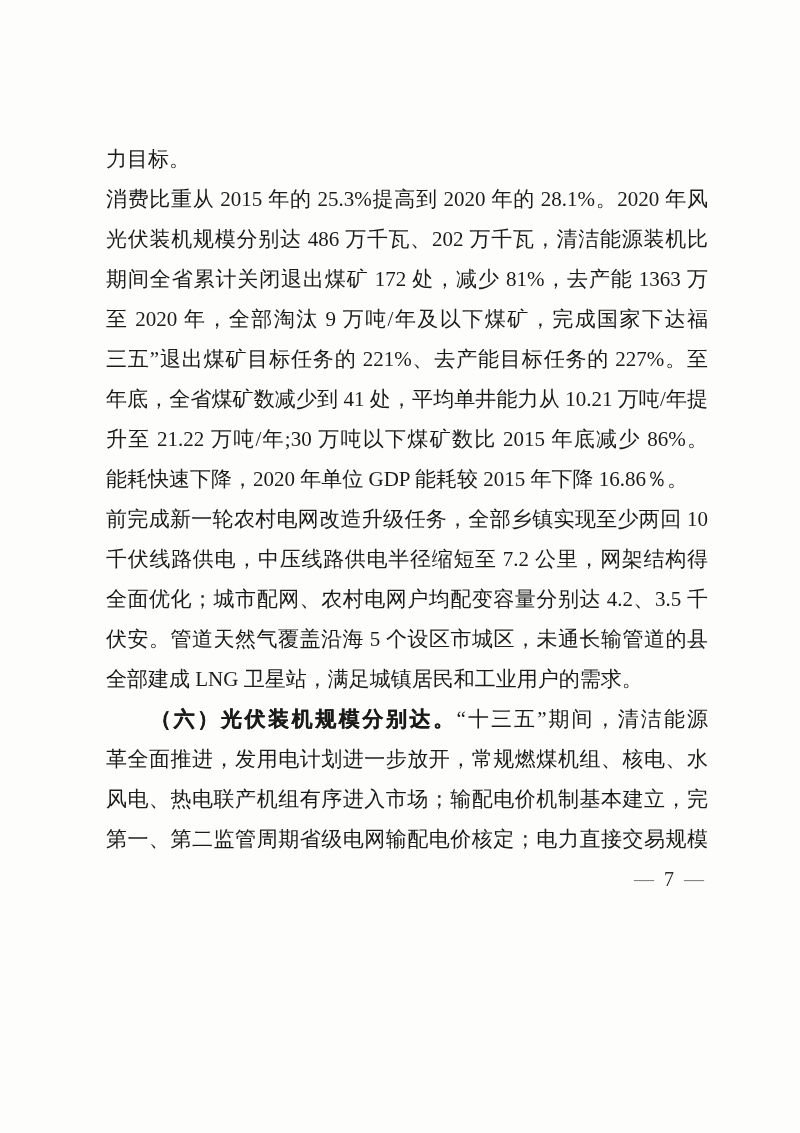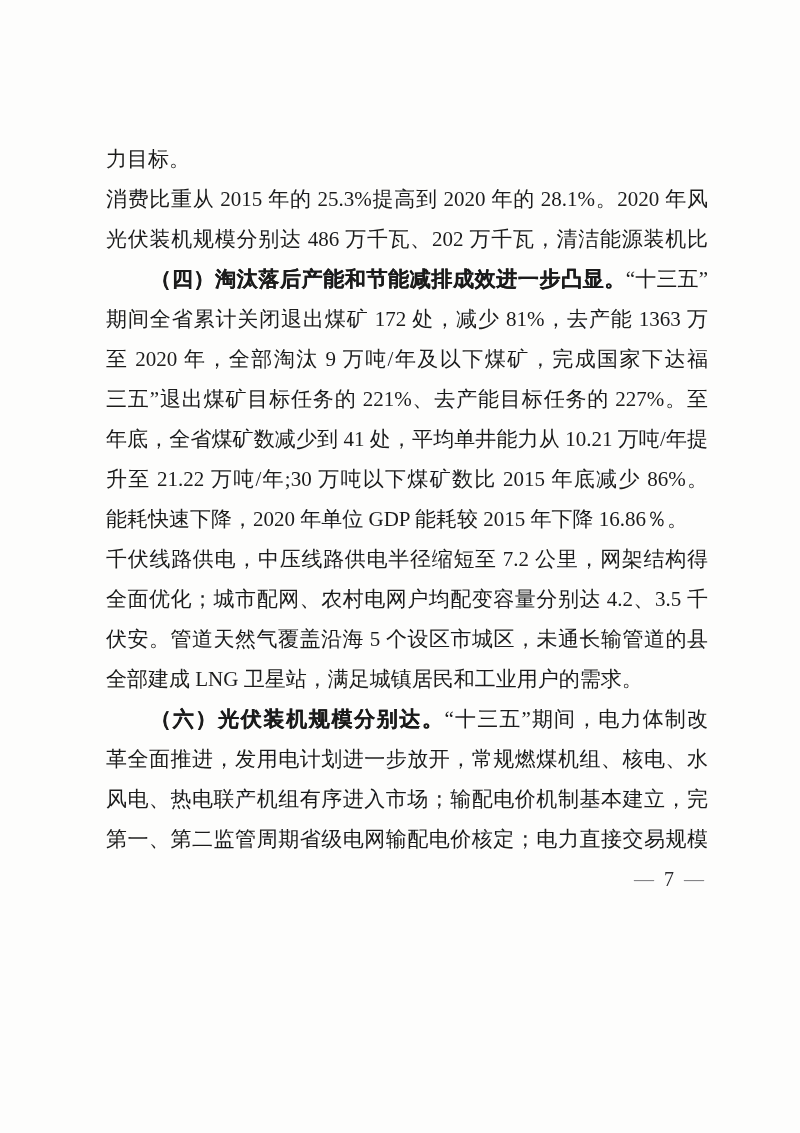--- a/index.html
+++ b/index.html
@@ -63,32 +63,32 @@
 </style>
 </head>
 <body>
 
 <div class="page">
   <div class="textblock">
 
     <div class="line end"><span class="b"></span><span>力目标。</span></div>
     <div class="line"><span class="b"></span><span>消费比重从 2015 年的 25.3%提高到 2020 年的 28.1%。2020 年风电、</span></div>
     <div class="line"><span class="b"></span><span>光伏装机规模分别达 486 万千瓦、202 万千瓦，清洁能源装机比重</span></div>
-    <div class="line indent"><span class="b">（四）淘汰落后产能和节能减排成效进一步凸显。</span><span>“十三五”</span></div>
     <div class="line"><span class="b"></span><span>期间全省累计关闭退出煤矿 172 处，减少 81%，去产能 1363 万吨。</span></div>
     <div class="line"><span class="b"></span><span>至 2020 年，全部淘汰 9 万吨/年及以下煤矿，完成国家下达福建“十</span></div>
     <div class="line"><span class="b"></span><span>三五”退出煤矿目标任务的 221%、去产能目标任务的 227%。至 2020</span></div>
     <div class="line"><span class="b"></span><span>年底，全省煤矿数减少到 41 处，平均单井能力从 10.21 万吨/年提</span></div>
     <div class="line"><span class="b"></span><span>升至 21.22 万吨/年;30 万吨以下煤矿数比 2015 年底减少 86%。GDP</span></div>
     <div class="line end"><span class="b"></span><span>能耗快速下降，2020 年单位 GDP 能耗较 2015 年下降 16.86％。</span></div>
+    <div class="line"><span class="b"></span><span>前完成新一轮农村电网改造升级任务，全部乡镇实现至少两回 10</span></div>
     <div class="line"><span class="b"></span><span>千伏线路供电，中压线路供电半径缩短至 7.2 公里，网架结构得到</span></div>
     <div class="line"><span class="b"></span><span>全面优化；城市配网、农村电网户均配变容量分别达 4.2、3.5 千</span></div>
     <div class="line"><span class="b"></span><span>伏安。管道天然气覆盖沿海 5 个设区市城区，未通长输管道的县市</span></div>
     <div class="line end"><span class="b"></span><span>全部建成 LNG 卫星站，满足城镇居民和工业用户的需求。</span></div>
-    <div class="line indent"><span class="b">（六）光伏装机规模分别达。</span><span>“十三五”期间，电力体制改</span></div>
+    <div class="line indent"><span class="b">（六）光伏装机规模分别达。</span><span>“十三五”期间，清洁能源</span></div>
     <div class="line"><span class="b"></span><span>革全面推进，发用电计划进一步放开，常规燃煤机组、核电、水电、</span></div>
     <div class="line"><span class="b"></span><span>风电、热电联产机组有序进入市场；输配电价机制基本建立，完成</span></div>
     <div class="line"><span class="b"></span><span>第一、第二监管周期省级电网输配电价核定；电力直接交易规模持</span></div>
 
     <div class="footer-line"><span class="dash">—</span><span class="num">7</span><span class="dash">—</span></div>
 
   </div>
 </div>
 
 </body></html>

